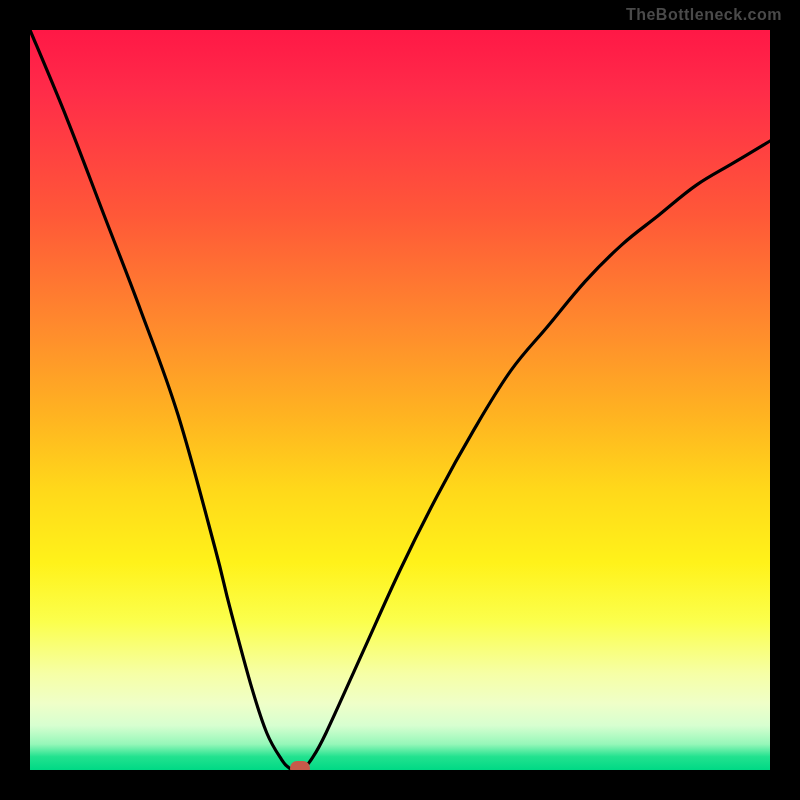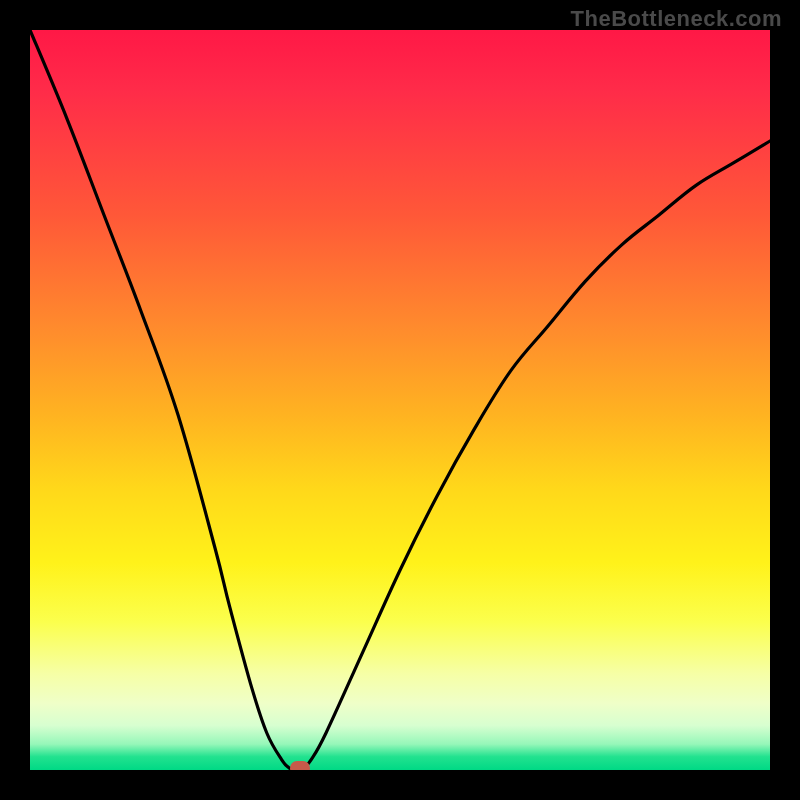--- a/index.html
+++ b/index.html
@@ -15,21 +15,21 @@
     position: relative;
     width: 800px;
     height: 800px;
     background: #000;
   }
   .watermark {
     position: absolute;
     top: 6px;
     right: 18px;
     color: #4a4a4a;
-    font-size: 22px;
+    font-size: 16px;
     font-weight: 600;
     letter-spacing: 0.5px;
     z-index: 3;
   }
   .plot-area {
     position: absolute;
     left: 30px;
     top: 30px;
     width: 740px;
     height: 740px;

